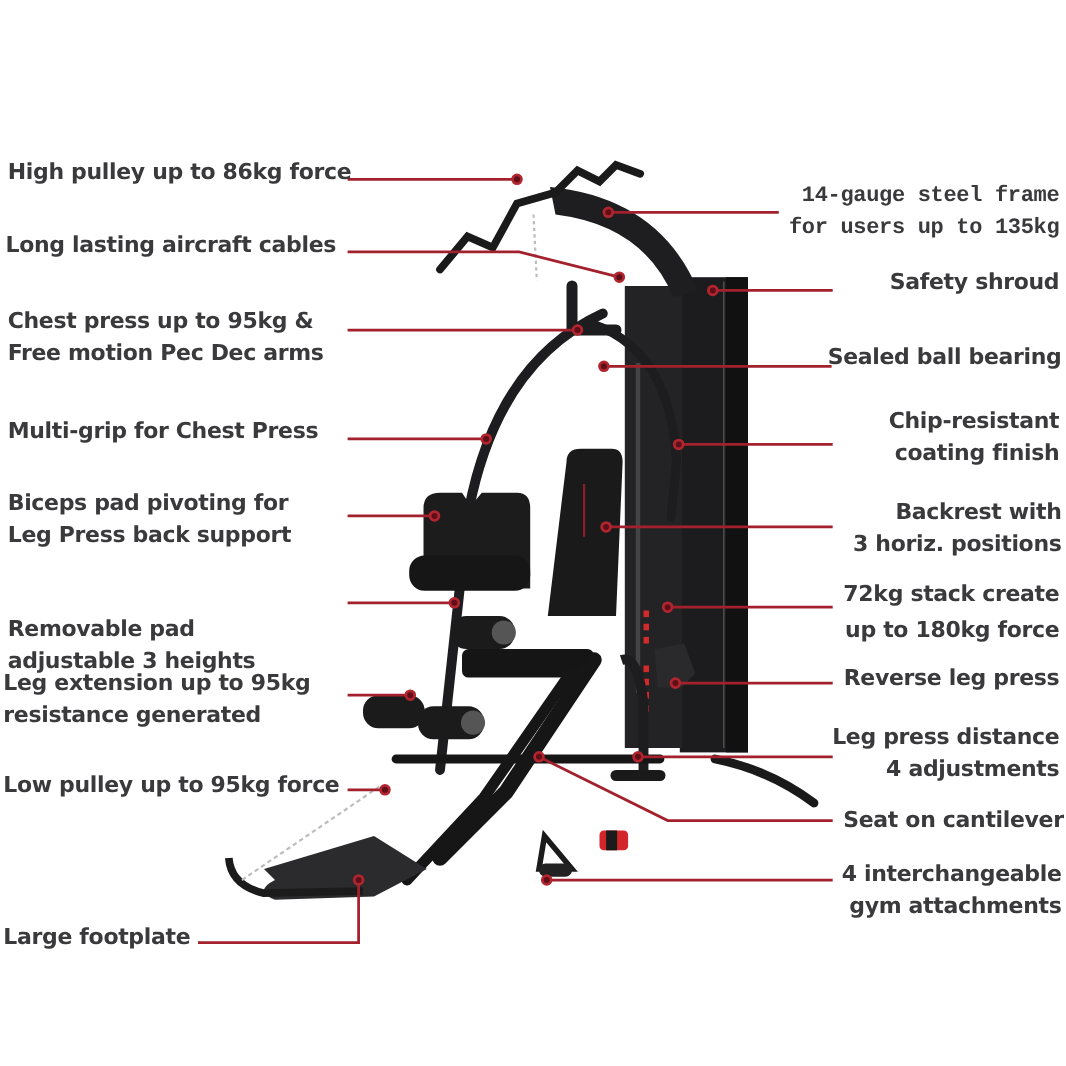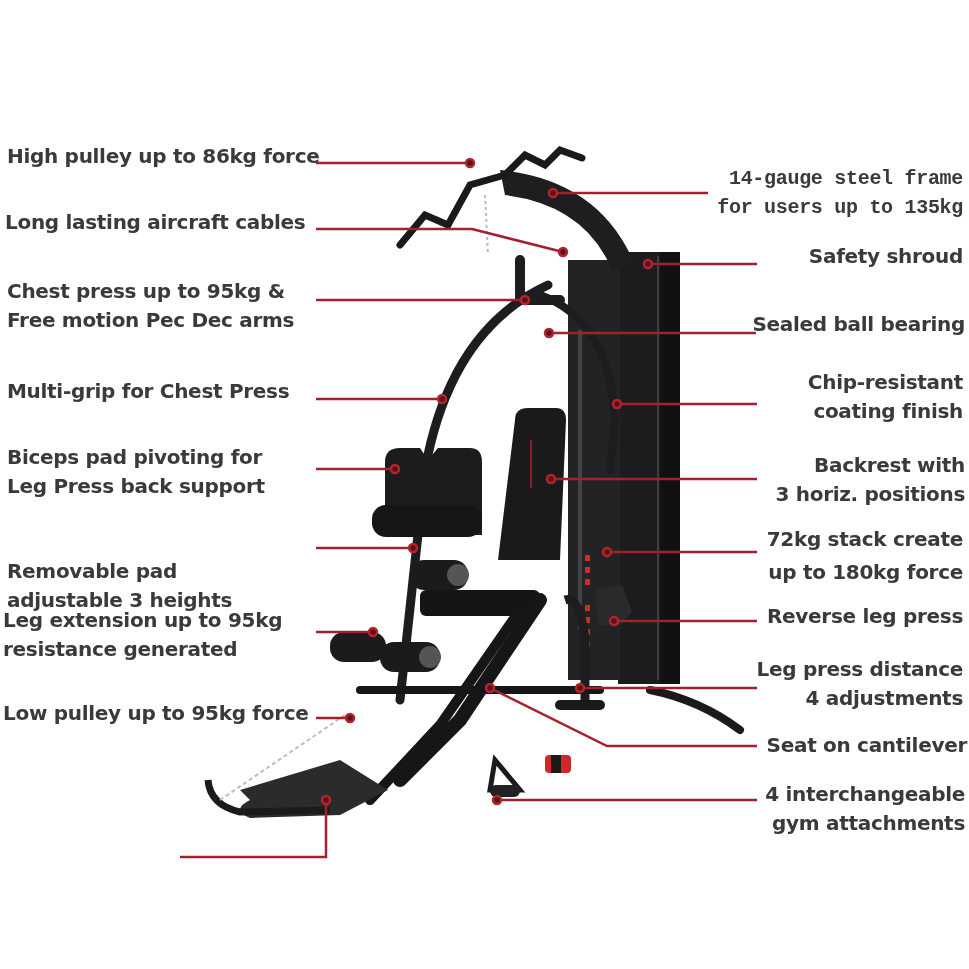--- a/index.html
+++ b/index.html
@@ -174,20 +174,23 @@
     <span class="ln">Removable pad</span>
     <span class="ln">adjustable 3 heights</span>
   </div>
   <div class="label" style="left:3px; top:606px;">
     <span class="ln">Leg extension up to 95kg</span>
     <span class="ln">resistance generated</span>
   </div>
   <div class="label" style="left:3px; top:699px;">
     <span class="ln">Low pulley up to 95kg force</span>
   </div>
+  <div class="label" style="left:3px; top:837px;">
+    <span class="ln">Large footplate</span>
+  </div>
 
   <div class="label right" style="right:6px; top:164px;font-family:Liberation Mono, monospace;">
     <span class="ln">14-gauge steel frame</span>
     <span class="ln">for users up to 135kg</span>
   </div>
   <div class="label right" style="right:6px; top:242px;">
     <span class="ln">Safety shroud</span>
   </div>
   <div class="label right" style="right:4px; top:310px;">
     <span class="ln">Sealed ball bearing</span>

